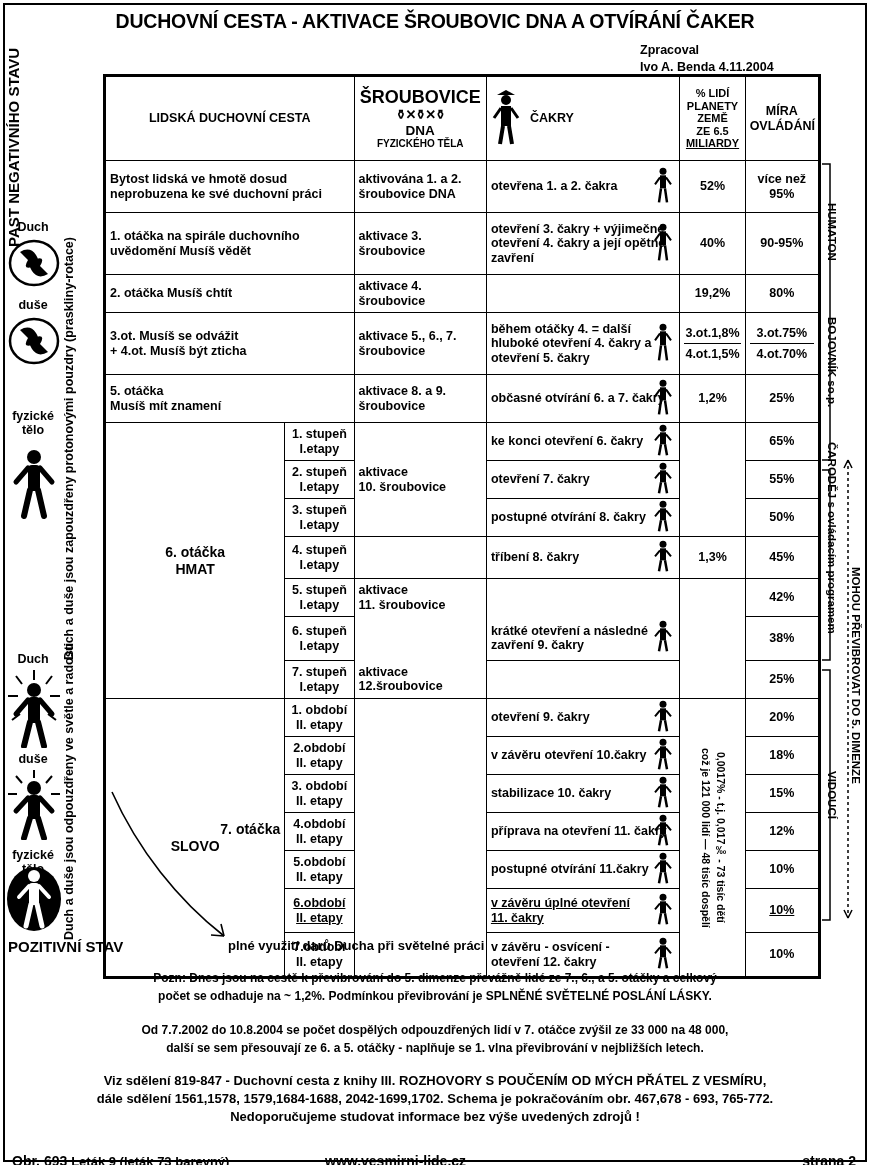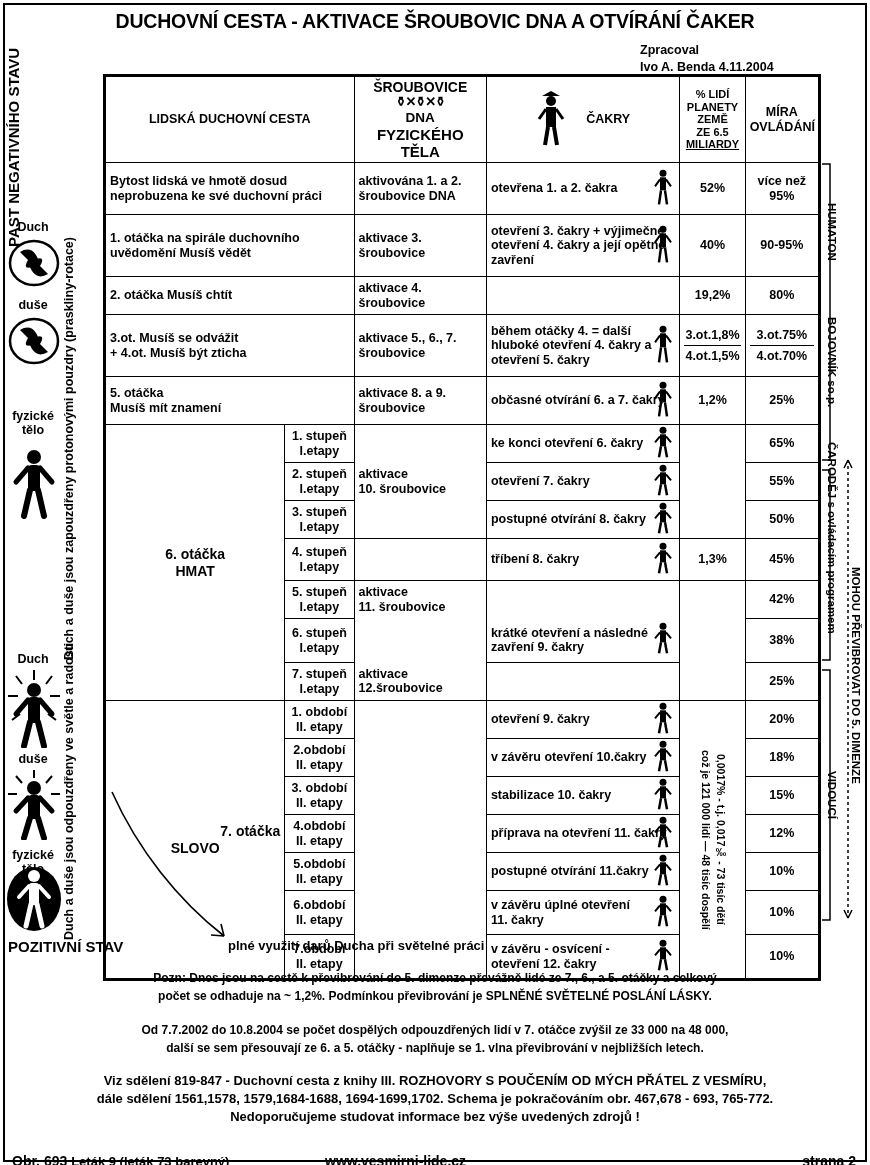--- a/index.html
+++ b/index.html
@@ -272,27 +272,27 @@
         <col class="c2">
         <col class="c3">
         <col class="c4">
         <col class="c5">
         <col class="c6">
   </colgroup>
   <thead>
   <tr>
     <th class="head" colspan="2">LIDSKÁ DUCHOVNÍ CESTA</th>
     <th class="head">
-      <div style="font-size:14px;">ŠROUBOVICE</div>
+      <div style="font-size:18px;">ŠROUBOVICE</div>
       <div class="dna-icon">⚱✕⚱✕⚱</div>
       <div style="font-size:13.5px;">DNA</div>
-      <div style="font-size:15px;">FYZICKÉHO TĚLA</div>
+      <div style="font-size:10px;">FYZICKÉHO TĚLA</div>
     </th>
     <th class="head">
-      <div style="display:flex;align-items:center;justify-content:center;gap:20px;">
+      <div style="display:flex;align-items:center;gap:9px;">
         <span>
           <svg width="30" height="58" viewBox="0 0 30 58">
             <path d="M15 2 l-9 5 h18 z" fill="#000"></path>
             <circle cx="15" cy="12" r="5" fill="#000"></circle>
             <rect x="10" y="18" width="10" height="20" fill="#000"></rect>
             <path d="M10 20 L3 30 M20 20 L27 30" stroke="#000" stroke-width="3"></path>
             <path d="M12 38 L9 56 M18 38 L21 56" stroke="#000" stroke-width="4"></path>
           </svg>
         </span>
         <span>ČAKRY</span>
@@ -636,21 +636,21 @@
         <svg width="22" height="34" viewBox="0 0 22 34">
                 <circle cx="11" cy="5" r="3.5" fill="#000"></circle>
                 <rect x="8" y="9" width="6" height="12" fill="#000"></rect>
                 <path d="M8 11 L3 17 M14 11 L19 17" stroke="#000" stroke-width="2"></path>
                 <path d="M9 21 L7 32 M13 21 L15 32" stroke="#000" stroke-width="2.5"></path>
               </svg>
       </span>
     </td>
     <td class="pct">10%</td>
   </tr>
-  <tr style="height:44px;">
+  <tr style="height:44px;text-decoration:underline;">
     <td class="ctr">
             <div>6.období</div>
             <div>II. etapy</div>
           </td>
     <td class="nb-t nb-b"></td>
     <td class="chak-cell">
       <span><div>v závěru úplné otevření</div><div>11. čakry</div></span>
       <span class="chak-fig">
         <svg width="22" height="34" viewBox="0 0 22 34">
                 <circle cx="11" cy="5" r="3.5" fill="#000"></circle>
@@ -689,21 +689,21 @@
   <path d="M4 2 C30 60, 70 110, 116 146" fill="none" stroke="#000" stroke-width="1.6"></path>
   <path d="M116 146 l-13 -1 M116 146 l-3 -12" fill="none" stroke="#000" stroke-width="1.6"></path>
 </svg>
 <div style="position:absolute; left:228px; top:938px; font-size:13px; font-weight:bold;">plné využití darů Ducha při světelné práci</div>
 
 <div class="note" style="top:970px">Pozn: Dnes jsou na cestě k převibrování do 5. dimenze převážně lidé ze 7., 6., a 5. otáčky a celkový</div>
 <div class="note" style="top:988px">počet se odhaduje na ~ 1,2%. Podmínkou převibrování je SPLNĚNÉ SVĚTELNÉ POSLÁNÍ LÁSKY.</div>
 <div class="note" style="top:1022px">Od 7.7.2002 do 10.8.2004 se počet dospělých odpouzdřených lidí v 7. otáčce zvýšil ze 33 000 na 48 000,</div>
 <div class="note" style="top:1040px">další se sem přesouvají ze 6. a 5. otáčky - naplňuje se 1. vlna převibrování v nejbližších letech.</div>
 <div class="note" style="top:1072px; font-size:13px;">Viz sdělení 819-847 - Duchovní cesta z knihy III. ROZHOVORY S POUČENÍM OD MÝCH PŘÁTEL Z VESMÍRU,</div>
-<div class="note" style="top:1090px; font-size:13px;">dále sdělení 1561,1578, 1579,1684-1688, 1694-1699,1702. Schema je pokračováním obr. 467,678 - 693, 765-772.</div>
+<div class="note" style="top:1090px; font-size:13px;">dále sdělení 1561,1578, 1579,1684-1688, 2042-1699,1702. Schema je pokračováním obr. 467,678 - 693, 765-772.</div>
 <div class="note" style="top:1108px; font-size:13px;">Nedoporučujeme  studovat informace bez výše uvedených zdrojů !</div>
 
 <div class="footer">
   <span class="left">
     <span>Obr. 693</span>
     <span style="font-size:13px;">Leták 9 (leták 73 barevný)</span>
   </span>
   <span class="mid">www.vesmirni-lide.cz</span>
   <span class="right">strana 2</span>
 </div>

